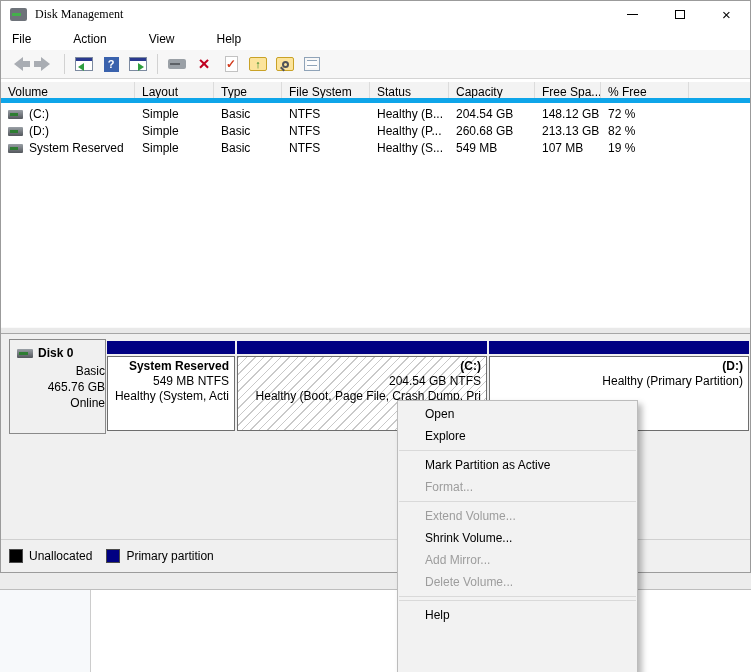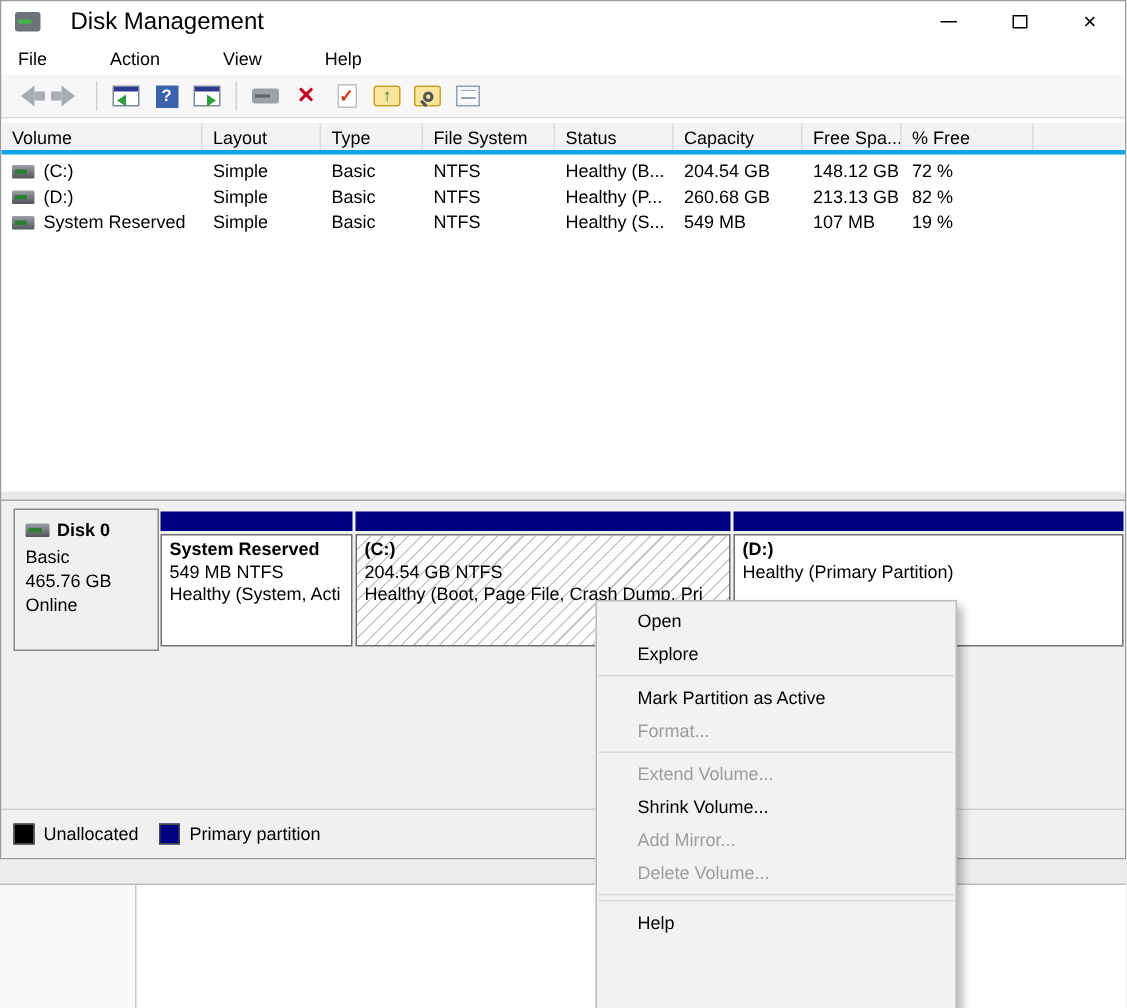--- a/index.html
+++ b/index.html
@@ -8,21 +8,21 @@
     position:relative; width:751px; height:672px; overflow:hidden;
     background:#ffffff; font-family:"Liberation Sans", sans-serif;
     font-size:12px; color:#000;
   }
   
   .dm-window { position:absolute; left:0; top:0; width:751px; height:573px;
     background:#fff; border:1px solid #9b9b9b; }
   .titlebar { height:27px; display:flex; align-items:center; padding-left:9px; background:#fff; }
   .app-icon { width:17px; height:13px; position:relative; background:#6e737a; border-radius:2px; }
   .app-icon::after { content:""; position:absolute; left:2px; top:5px; width:9px; height:3px; background:#43b04a; }
-  .title-text { margin-left:20px; font-size:16px; }
+  .title-text { margin-left:8px; font-size:12px;font-family:Liberation Serif, serif; }
   .win-controls { margin-left:auto; display:flex; height:100%; }
   .win-btn { width:47px; height:100%; display:flex; align-items:center; justify-content:center; }
   .glyph-min { width:11px; height:1px; background:#000; display:block; }
   .glyph-max { width:10px; height:9px; border:1px solid #000; display:block; }
   .glyph-close { font-size:15px; line-height:10px; }
   .menubar { height:22px; display:flex; align-items:center; padding-left:2px; background:#fff;gap:24px; }
   .menu-item { padding:3px 9px; }
   
   .toolbar { height:29px; display:flex; align-items:center; gap:7px; padding-left:7px;
     background:#f7f7f7; border-bottom:1px solid #d4d4d4; }
@@ -45,33 +45,33 @@
     display:flex; align-items:center; justify-content:center; }
   .folder { width:18px; height:14px; background:#fce49c; border:1px solid #c9a227; border-radius:2px;
     display:flex; align-items:center; justify-content:center; position:relative; }
   .folder .up { color:#1c7a1c; font-weight:bold; font-size:11px; line-height:10px; }
   .mag { width:7px; height:7px; border:2px solid #4f5358; border-radius:50%; position:relative; }
   .mag::after { content:""; position:absolute; left:-4px; top:5px; width:5px; height:2px; background:#4f5358; transform:rotate(45deg); }
   .props-card { width:16px; height:14px; background:#fdfdfd; border:1px solid #8fa3b8;
     background-image:repeating-linear-gradient(#fdfdfd 0 2px, #8fa3b8 2px 3px, #fdfdfd 3px 5px); background-clip:content-box; padding:2px; }
   
   .list-pane { position:absolute; left:0; top:78px; width:749px; height:248px; background:#fff; }
-  .lheader { display:flex; height:21px; background:#f3f3f3; border-bottom:3px solid #0ea5e9; margin-top:3px; }
+  .lheader { display:flex; height:21px; background:#f3f3f3; border-bottom:5px solid #0ea5e9; margin-top:3px; }
   .hcell { padding:3px 0 0 7px; border-right:1px solid #dcdcdc; overflow:hidden; white-space:nowrap; }
   .lrows { padding-top:2px; }
   .lrow { display:flex; height:17px; align-items:center; }
   .cell { padding-left:7px; overflow:hidden; white-space:nowrap; }
   .c0{width:134px;} .c1{width:79px;} .c2{width:68px;} .c3{width:88px;} .c4{width:79px;} .c5{width:86px;} .c6{width:66px;} .c7{width:88px;} .cf{flex:1;border-right:none;}
   .vol-ico { display:inline-block; width:15px; height:9px; background:linear-gradient(#9aa0a6,#53575c); border-radius:1px; position:relative; vertical-align:-1px; margin-right:6px; }
   .vol-ico::after { content:""; position:absolute; left:2px; top:3px; width:8px; height:3px; background:#2e7d32; }
   
   .splitter { position:absolute; left:0; top:326px; width:749px; height:7px; background:#e9e9e9;
     border-top:1px solid #fafafa; border-bottom:1px solid #a6a6a6; }
   
-  .graph-pane { position:absolute; left:0; top:333px; width:749px; height:205px; background:#f0f0f0; overflow:hidden; }
+  .graph-pane { position:absolute; left:0; top:333px; width:749px; height:205px; background:#f0f0f0; overflow:hidden;text-align:right; }
   .disk-head { position:absolute; left:8px; top:5px; width:97px; height:95px; border:1px solid #8a8a8a;
     background:#f0f0f0; padding:5px 0 0 7px; line-height:16px; }
   .disk-title { font-weight:bold; display:flex; align-items:center; gap:5px; margin-bottom:2px; }
   .disk-ico { display:inline-block; width:16px; height:9px; background:linear-gradient(#9aa0a6,#53575c); border-radius:1px; position:relative; }
   .disk-ico::after { content:""; position:absolute; left:2px; top:3px; width:9px; height:3px; background:#2e7d32; }
   .partitions { position:absolute; left:106px; top:7px; right:3px; height:100px; display:flex; gap:2px; }
   .part { display:flex; flex-direction:column; flex:0 0 auto; }
   .p-sr{width:128px;} .p-c{width:250px;} .p-d{width:260px;}
   .pbar { height:13px; background:#000082; }
   .pbody { margin-top:2px; height:75px; background:#fff; border:1px solid #6e6e6e; padding:2px 5px; overflow:hidden; line-height:15px; white-space:nowrap; }

